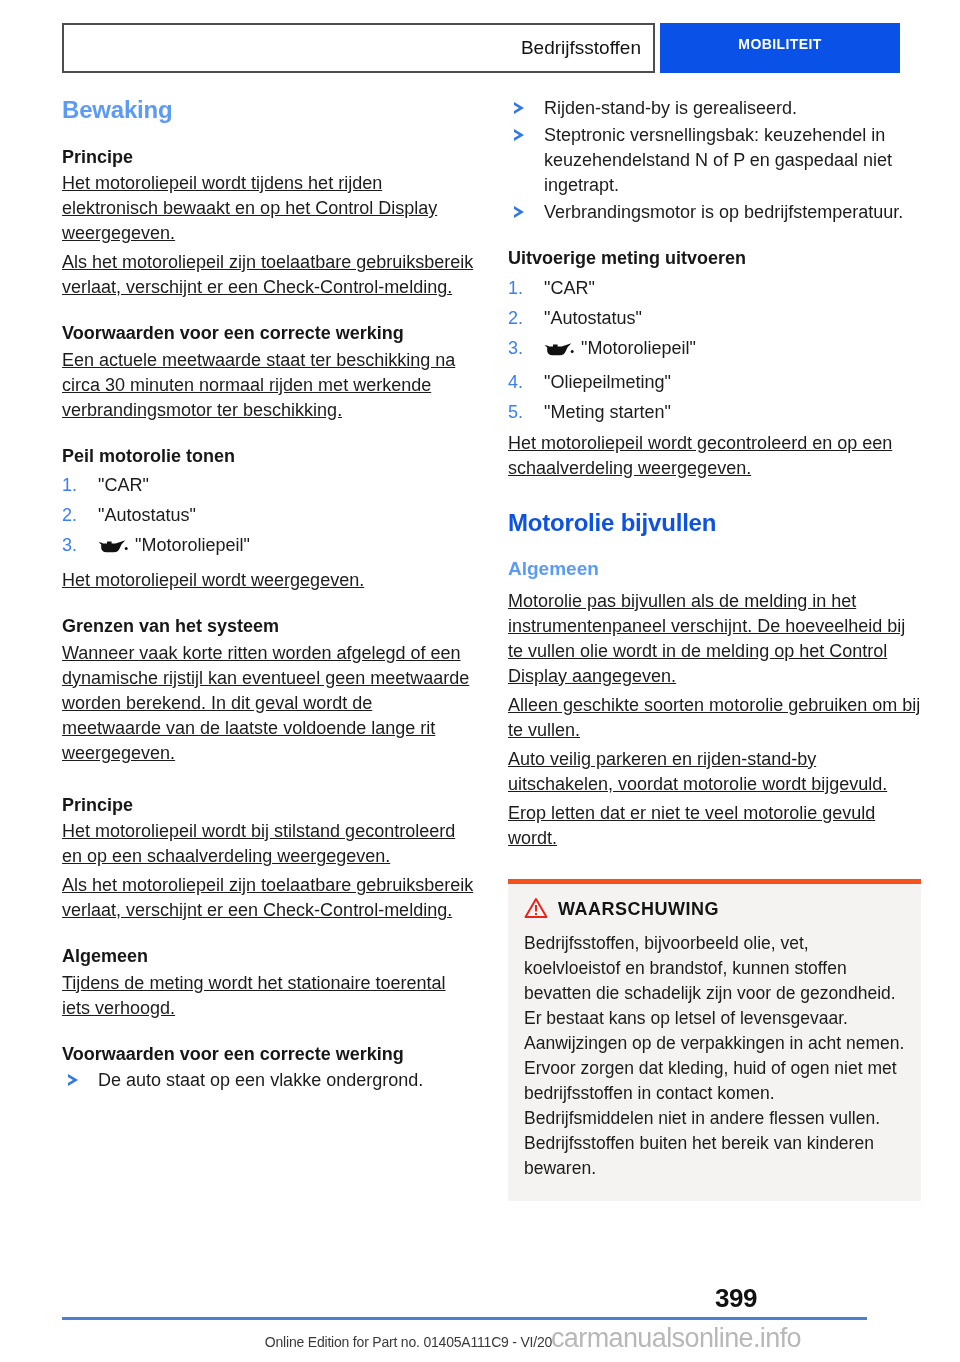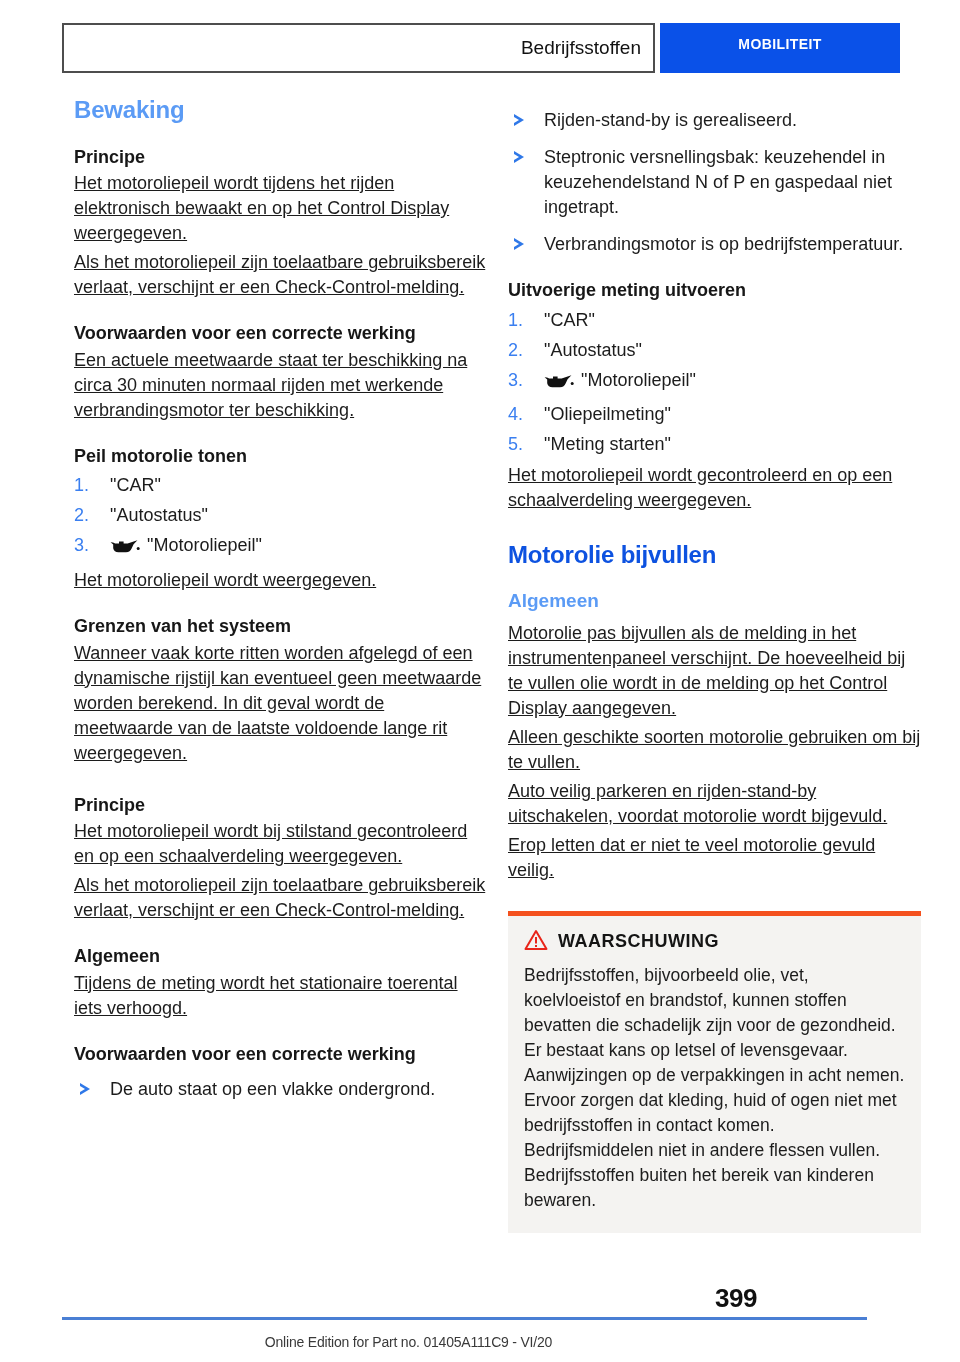--- a/index.html
+++ b/index.html
@@ -56,21 +56,21 @@
     color: #ffffff;
     letter-spacing: 0.4px;
   }
 
   
   .col {
     position: absolute;
     top: 96px;
     width: 413px;
   }
-  .col-left  { left: 74px; }
+  .col-left  { left: 62px; }
   .col-right { left: 508px; }
 
   
   h1.sec {
     font-size: 24px;
     font-weight: bold;
     color: #0d52e0;
     margin: 0 0 22px 0;
     line-height: 1.15;
     letter-spacing: -0.2px;
@@ -108,21 +108,20 @@
     margin: 0 0 4px 0;
     padding: 0;
   }
   ul.triangle > li {
     position: relative;
     padding-left: 36px;
     font-size: 18px;
     line-height: 25px;
     margin-bottom: 2px;
     color: #1c1c1c;
-    margin-top: 12px;
   }
   ul.triangle > li .tri {
     position: absolute;
     left: 6px;
     top: 6px;
     width: 0; height: 0;
     border-top: 6px solid transparent;
     border-bottom: 6px solid transparent;
     border-left: 10px solid #2f78e8;
   }
@@ -322,21 +321,21 @@
   <p class="body">Het motoroliepeil wordt gecontroleerd en op een schaalverdeling weergegeven.</p>
 
   <div class="gap-lg"></div>
 
   <h1 class="sec">Motorolie bijvullen</h1>
 
   <h2 class="sub">Algemeen</h2>
   <p class="body">Motorolie pas bijvullen als de melding in het instrumentenpaneel verschijnt. De hoeveelheid bij te vullen olie wordt in de melding op het Control Display aangegeven.</p>
   <p class="body">Alleen geschikte soorten motorolie gebruiken om bij te vullen.</p>
   <p class="body">Auto veilig parkeren en rijden-stand-by uitschakelen, voordat motorolie wordt bijgevuld.</p>
-  <p class="body">Erop letten dat er niet te veel motorolie gevuld veilig.</p>
+  <p class="body">Erop letten dat er niet te veel motorolie gevuld wordt.</p>
 
   <div class="gap-lg"></div>
 
 
   <div class="warnbox">
     <div class="warn-head">
       <span>
         <svg width="24" height="22" viewBox="0 0 24 22">
           <path d="M12 2 L22.5 20 L1.5 20 Z" fill="none" stroke="#e8251a" stroke-width="2" stroke-linejoin="round"></path>
           <rect x="11" y="8" width="2" height="6.5" fill="#e8251a"></rect>
@@ -346,13 +345,14 @@
       <span class="warn-title">WAARSCHUWING</span>
     </div>
     <p class="warn-body">Bedrijfsstoffen, bijvoorbeeld olie, vet, koelvloeistof en brandstof, kunnen stoffen bevatten die schadelijk zijn voor de gezondheid. Er bestaat kans op letsel of levensgevaar. Aanwijzingen op de verpakkingen in acht nemen. Ervoor zorgen dat kleding, huid of ogen niet met bedrijfsstoffen in contact komen. Bedrijfsmiddelen niet in andere flessen vullen. Bedrijfsstoffen buiten het bereik van kinderen bewaren.</p>
   </div>
 </div>
 
 <div class="footer">
   <div class="footer-rule"></div>
   <div class="page-num">399</div>
   <div class="footer-note">Online Edition for Part no. 01405A111C9 - VI/20</div>
+  <div class="watermark">carmanualsonline.info</div>
 </div>
 
 </body></html>

